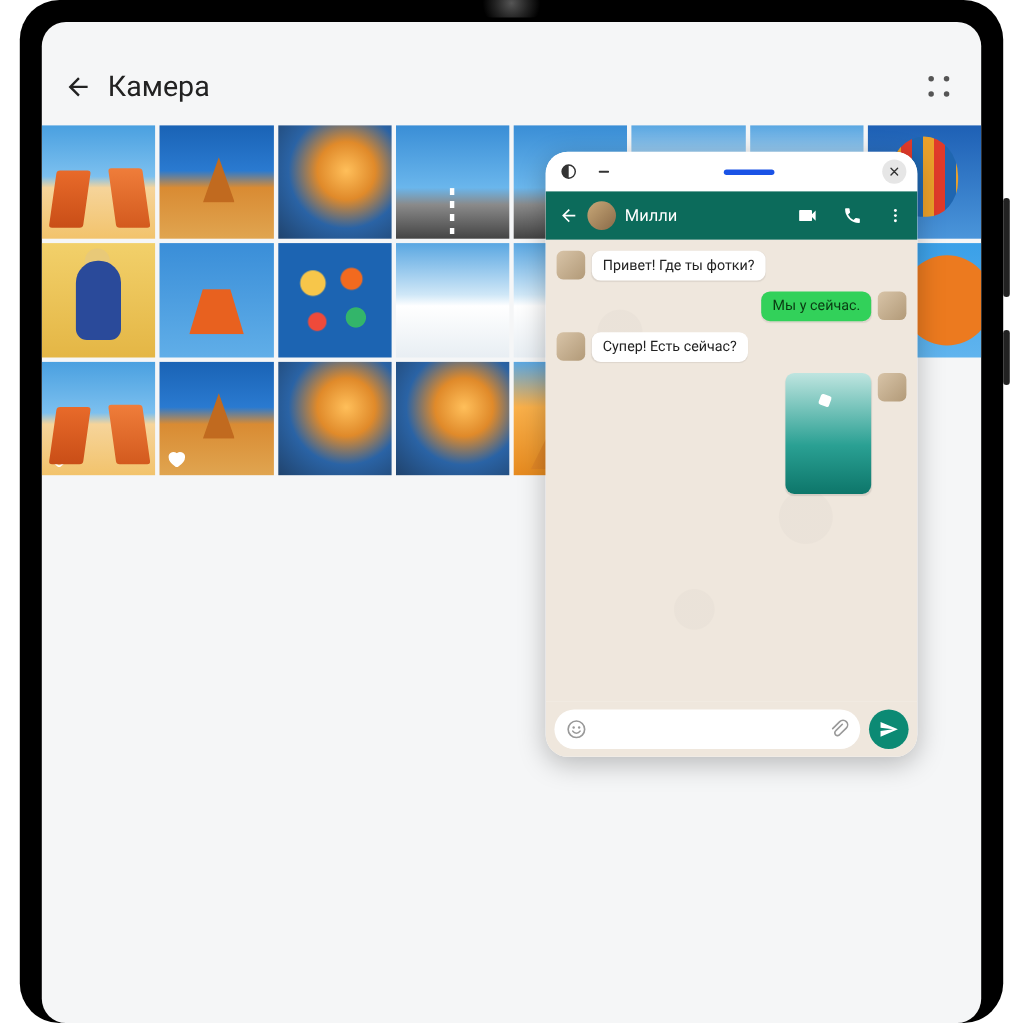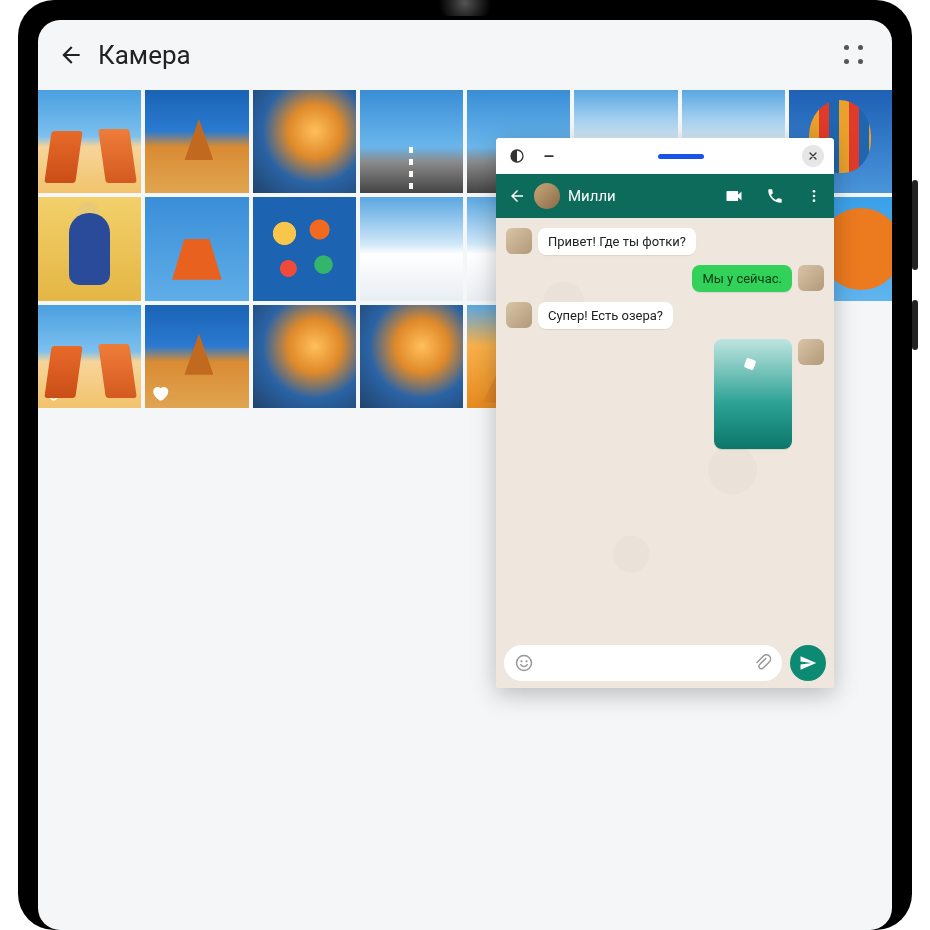--- a/index.html
+++ b/index.html
@@ -44,20 +44,21 @@
     overflow: hidden;
     position: relative;
   }
 
   
   .gallery-header {
     height: 70px;
     display: flex; align-items: center;
     padding: 0 28px 0 20px;
     justify-content: space-between;
+    margin-top: 24px;
   }
   .gallery-header-left { display:flex; align-items:center; gap:14px;}
   .gallery-title { font-size: 26px; color:#222; font-weight:400;}
   .four-dots {
     display: grid; grid-template-columns: 6px 6px; grid-template-rows: 6px 6px;
     gap: 8px;
   }
   .four-dots span { width:5px; height:5px; background:#555; border-radius:50%;}
 
   .gallery-grid {
@@ -106,21 +107,21 @@
   .t-umbrella::after{content:"";position:absolute;right:-10%;top:10%;width:80%;height:80%;background:#ec7a1f;border-radius:50%;}
   .t-tent{background:linear-gradient(180deg,#5aa7e2 0%,#f9b04a 40%,#e68a1f 100%);}
   .t-tent::after{content:"";position:absolute;left:15%;top:25%;width:70%;height:70%;background:linear-gradient(135deg,#f2a33a,#cf6a12);clip-path:polygon(0 100%,50% 0,100% 100%);}
 
   
   .chat-window {
     position: absolute;
     left: 458px; top: 118px;
     width: 338px; height: 550px;
     background: #fff;
-    border-radius: 4px;
+    border-radius: 20px;
     box-shadow: 0 6px 24px rgba(0,0,0,0.25);
     overflow: hidden;
     display:flex; flex-direction:column;
   }
   .chat-titlebar {
     height: 36px; background:#fff;
     display:flex; align-items:center; justify-content:space-between;
     padding: 0 10px;
   }
   .chat-titlebar-left{display:flex;align-items:center;gap:10px;}
@@ -289,21 +290,21 @@
           <div class="msg-row ">
             <div class="msg-avatar"></div>
             <div class="bubble in">Привет! Где ты фотки?</div>
           </div>
           <div class="msg-row out">
             <div class="bubble out">Мы у сейчас.</div>
             <div class="msg-avatar"></div>
           </div>
           <div class="msg-row ">
             <div class="msg-avatar"></div>
-            <div class="bubble in">Супер! Есть озера?</div>
+            <div class="bubble in">Супер! Есть сейчас?</div>
           </div>
           <div class="msg-row out">
             <div class="img-msg"></div>
             <div class="msg-avatar"></div>
           </div>
         </div>
 
       <div class="chat-input">
         <div class="chat-text">
           <span>

